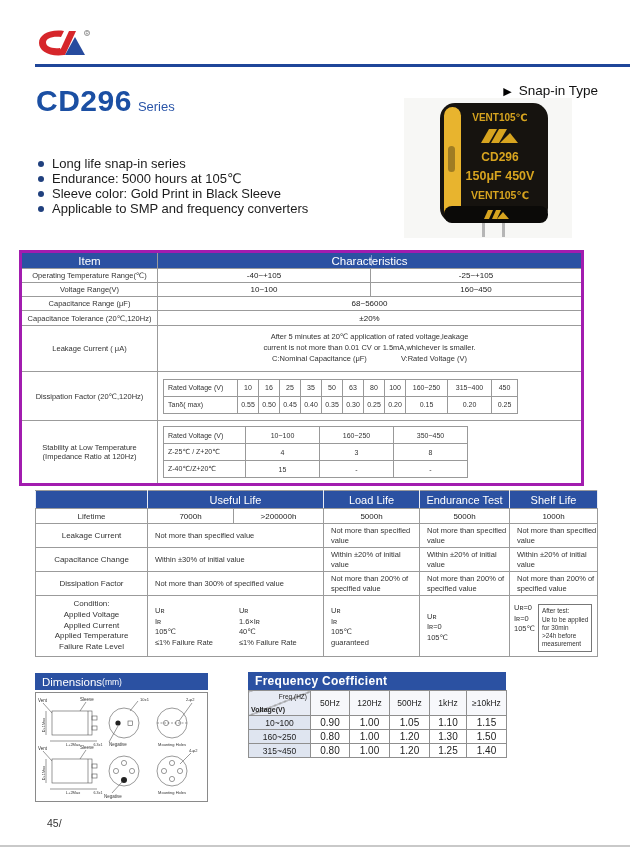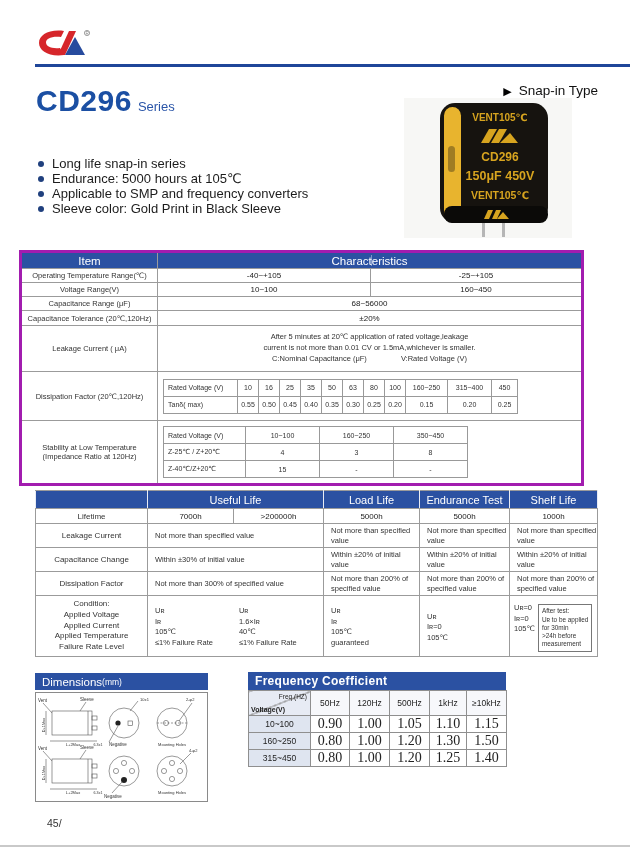--- a/index.html
+++ b/index.html
@@ -69,21 +69,21 @@
   .freq { position:absolute; left:248px; top:672px; width:258px; }
   .freq-title { height:18px; background:#2b51a2; color:#fff; font-size:12px; font-weight:bold; display:flex; align-items:center; padding-left:7px; letter-spacing:0.3px; }
   .ft { width:258px; border-collapse:collapse; table-layout:fixed; border:1px solid #7d7d7d; }
   .ft td { border:1px solid #8f8f8f; text-align:center; }
   .ft .fh { height:25px; font-size:8.5px; background:#f7f8fb; color:#222; }
   .ft .diag { position:relative; background-color:#e7ebf4;
     background-image:linear-gradient(to bottom right, transparent calc(50% - 0.6px), #8f8f8f calc(50% - 0.6px), #8f8f8f calc(50% + 0.6px), transparent calc(50% + 0.6px)); }
   .ft .d-top { position:absolute; top:2px; right:3px; font-size:6.5px; color:#222; }
   .ft .d-bot { position:absolute; bottom:2px; left:2px; font-size:7px; font-weight:bold; color:#222; }
   .ft .fv { height:14px; font-size:8.5px; background:#dfe5f0; color:#222; }
-  .ft .fd { height:14px; font-size:14px; background:#fff; color:#222;font-family:Liberation Serif, serif; }
+  .ft .fd { height:14px; font-size:10px; background:#fff; color:#222; }
 
   .pagenum { position:absolute; left:47px; top:817px; font-size:10.5px; color:#333; }
   .bottom-rule { position:absolute; left:0; top:845px; width:630px; height:2px; background:#c9c9c9; }
 
   svg text { font-family:"Liberation Sans","DejaVu Sans",sans-serif; }
 </style>
 </head>
 <body>
 
 <div class="abs" style="left:34px;top:26px;width:58px;height:36px;">
@@ -133,25 +133,25 @@
   <div class="fi">
       <span class="dot"></span>
       <span>Long life snap-in series</span>
     </div>
   <div class="fi">
       <span class="dot"></span>
       <span>Endurance: 5000 hours at 105℃</span>
     </div>
   <div class="fi">
       <span class="dot"></span>
-      <span>Applicable to SMP and frequency converters</span>
+      <span>Sleeve color: Gold Print in Black Sleeve</span>
     </div>
   <div class="fi">
       <span class="dot"></span>
-      <span>Sleeve color: Gold Print in Black Sleeve</span>
+      <span>Applicable to SMP and frequency converters</span>
     </div>
 </div>
 
 <table class="t1">
   <colgroup>
       <col style="width:137px">
       <col style="width:213px">
       <col style="width:212px">
     </colgroup>
   <tbody>

